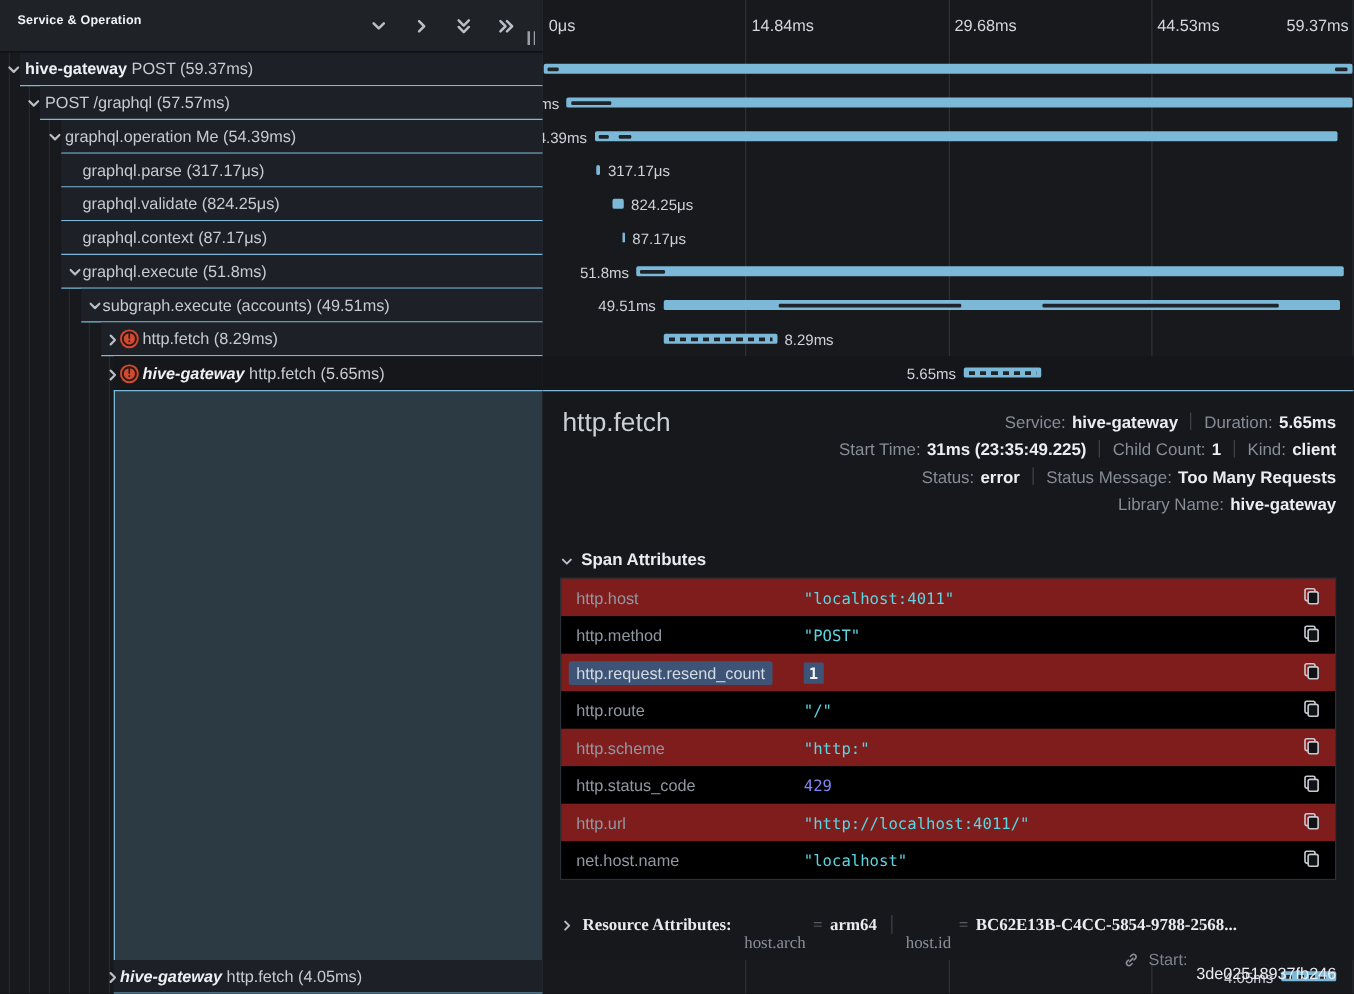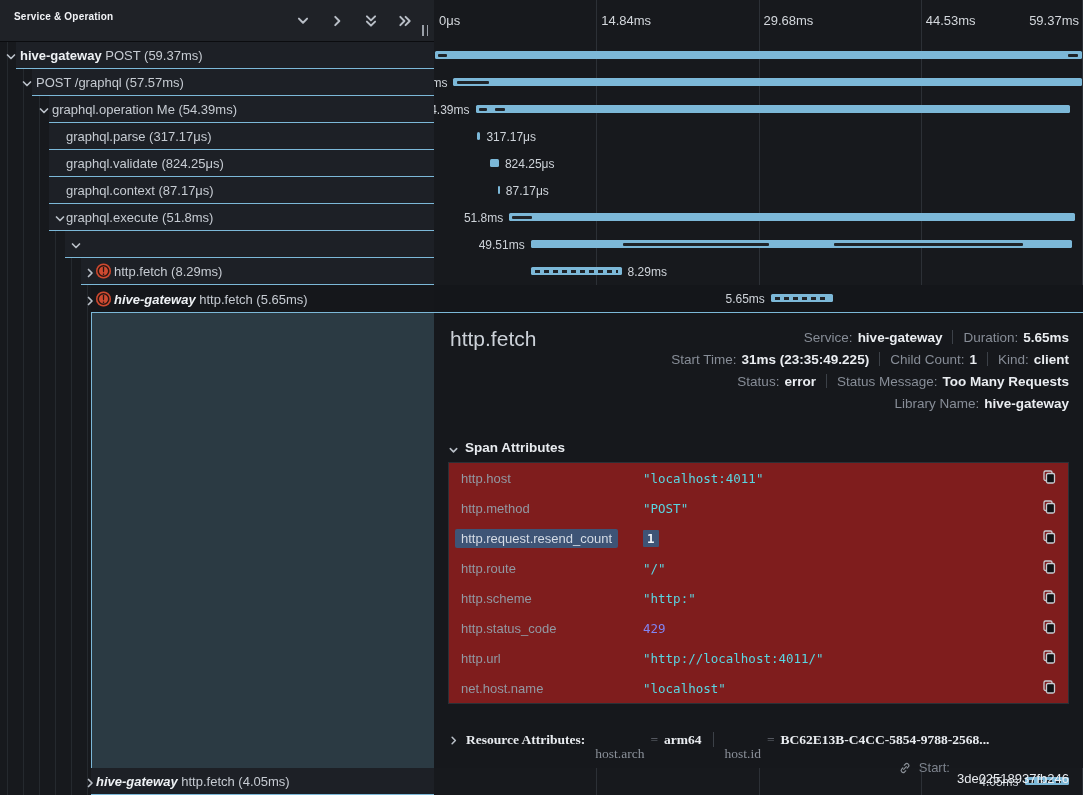--- a/index.html
+++ b/index.html
@@ -58,21 +58,21 @@
   .meta-value{color:#eaedf1;font-weight:bold;white-space:pre;}
   .meta-sep{width:1px;height:14px;background:#3c4148;margin:0 10px;}
 
   .section-hdr{position:absolute;left:14px;top:127px;display:flex;align-items:center;gap:6px;}
   .section-hdr .icon{width:11px;height:11px;}
   .section-label{font-size:13.5px;font-weight:bold;color:#e8ebef;}
 
   .attr-table{position:absolute;left:14px;right:14px;top:149px;border:1px solid #2b3036;}
   .attr-row{height:30px;display:flex;align-items:center;padding:0 10px 0 12px;box-sizing:border-box;}
   .attr-row.odd{background:#7f1d1d;}
-  .attr-row.even{background:#7f1d1d;}
+  .attr-row.even{background:#000000;}
   .attr-key{width:182px;flex:none;font-size:13px;color:#9298a2;white-space:nowrap;}
   .attr-key .hl{background:#3e5476;color:#d4dbe5;padding:2px 6px;margin-left:-6px;border-radius:2px;}
   .attr-val{flex:1;font-family:"DejaVu Sans Mono",monospace;font-size:12.5px;white-space:nowrap;}
   .v-string{color:#5ad6e2;}
   .v-number{color:#8284f2;}
   .hlv{background:#3e5476;color:#eef2f7;padding:1px 4px;border-radius:1px;font-weight:bold;}
   .copy-btn{flex:none;width:18px;height:18px;background:none;border:none;padding:0;cursor:pointer;}
   .copy-btn svg{width:16px;height:16px;stroke:#c7cbd1;fill:none;stroke-width:1.3;}
   .copy-btn svg .front{fill:#101215;}
 
@@ -349,20 +349,21 @@
         <div class="tree-row" style="top: 204px; left: 49px; width: 385px;">
           <span class="chev icon" style="left: 5px;"><svg viewBox="0 0 12 12">
               <polyline points="2.5,4 6,7.5 9.5,4"></polyline>
             </svg></span>
           <span class="row-text" style="left: 17px;"><span class="op">graphql.execute (51.8ms)</span></span>
         </div>
         <div class="tree-row" style="top: 231px; left: 65px; width: 369px;">
           <span class="chev icon" style="left: 5px;"><svg viewBox="0 0 12 12">
               <polyline points="2.5,4 6,7.5 9.5,4"></polyline>
             </svg></span>
+          <span class="row-text" style="left: 17px;"><span class="op">subgraph.execute (accounts) (49.51ms)</span></span>
         </div>
         <div class="tree-row" style="top: 258px; left: 81px; width: 353px;">
           <span class="chev icon" style="left: 3px;"><svg viewBox="0 0 12 12">
               <polyline points="4.5,2.5 8,6 4.5,9.5"></polyline>
             </svg></span>
           <span class="err-icon" style="left: 15px;">!</span>
           <span class="row-text" style="left: 33px;"><span class="op">http.fetch (8.29ms)</span></span>
         </div>
         <div class="tree-row selected" style="top: 285px; left: 91px; width: 343px;">
           <span class="chev icon" style="left: -7px;"><svg viewBox="0 0 12 12">

